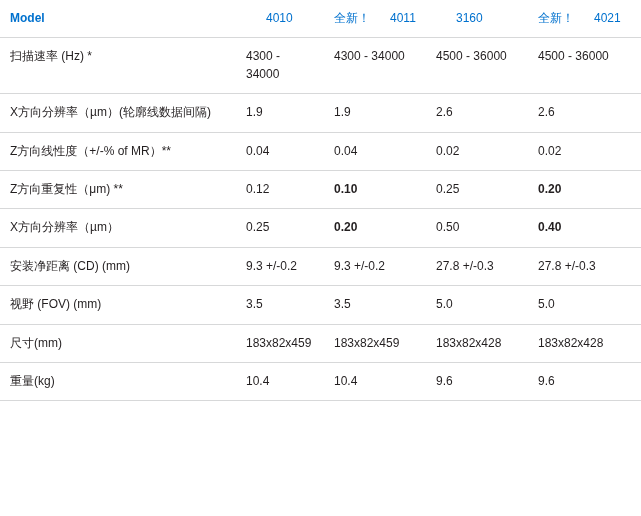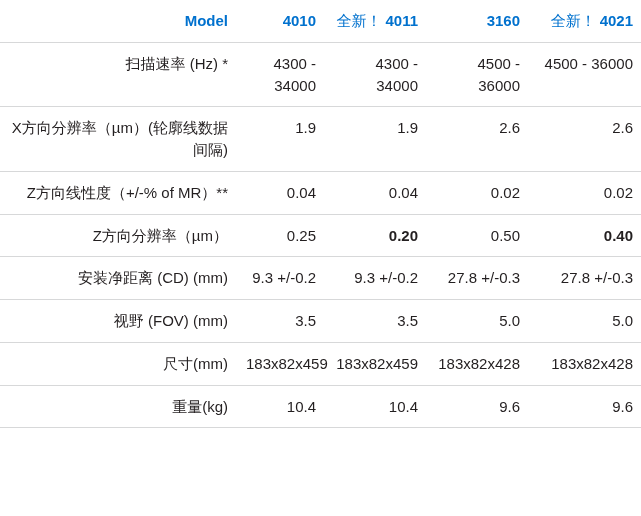--- a/index.html
+++ b/index.html
@@ -11,22 +11,21 @@
     width: 641px;
     height: 516px;
     font-family: "Liberation Sans", sans-serif;
     color: #231f20;
     overflow: hidden;
   }
   table.spec {
     width: 641px;
     border-collapse: collapse;
     table-layout: fixed;
-    font-size: 15px;
-    text-align: right;
+    font-size: 12px;
   }
   table.spec col.c0 { width: 236px; }
   table.spec col.c1 { width: 88px; }
   table.spec col.c2 { width: 102px; }
   table.spec col.c3 { width: 102px; }
   table.spec col.c4 { width: 113px; }
 
   table.spec tr {
     border-bottom: 1px solid #d9dadb;
   }
@@ -51,22 +50,22 @@
   .hl {
     color: #0071ce;
     font-weight: bold;
   }
   .newtag {
     color: #0071ce;
     font-weight: normal;
   }
   .modelnum {
     color: #0071ce;
-    font-weight: bold;
-    margin-left: 4px;
+    font-weight: normal;
+    margin-left: 20px;
   }
   .val { color: #231f20; }
 </style>
 </head>
 <body>
 
 <table class="spec">
   <colgroup>
     <col class="c0">
       <col class="c1">
@@ -105,21 +104,28 @@
         <td class="val">2.6</td>
       </tr>
       <tr>
         <td class="label">Z方向线性度（+/-% of MR）**</td>
         <td class="val">0.04</td>
         <td class="val">0.04</td>
         <td class="val">0.02</td>
         <td class="val">0.02</td>
       </tr>
       <tr>
-        <td class="label">Z方向分辨率（µm）</td>
+        <td class="label">Z方向重复性（μm) **</td>
+        <td class="val">0.12</td>
+        <td class="val hl">0.10</td>
+        <td class="val">0.25</td>
+        <td class="val hl">0.20</td>
+      </tr>
+      <tr>
+        <td class="label">X方向分辨率（µm）</td>
         <td class="val">0.25</td>
         <td class="val hl">0.20</td>
         <td class="val">0.50</td>
         <td class="val hl">0.40</td>
       </tr>
       <tr>
         <td class="label">安装净距离 (CD) (mm)</td>
         <td class="val">9.3 +/-0.2</td>
         <td class="val">9.3 +/-0.2</td>
         <td class="val">27.8 +/-0.3</td>

